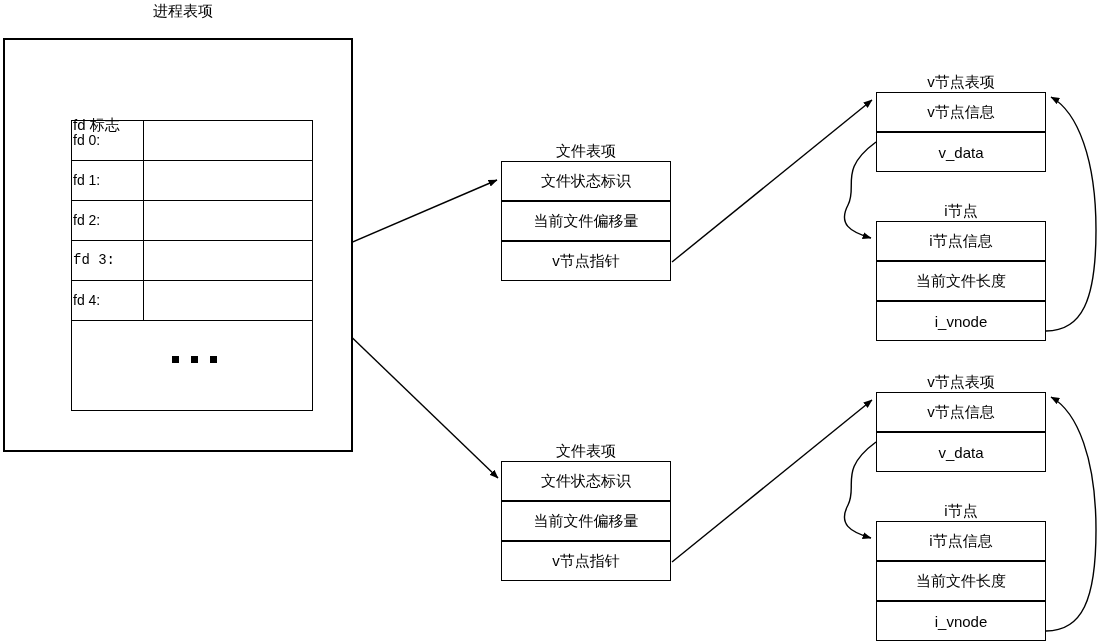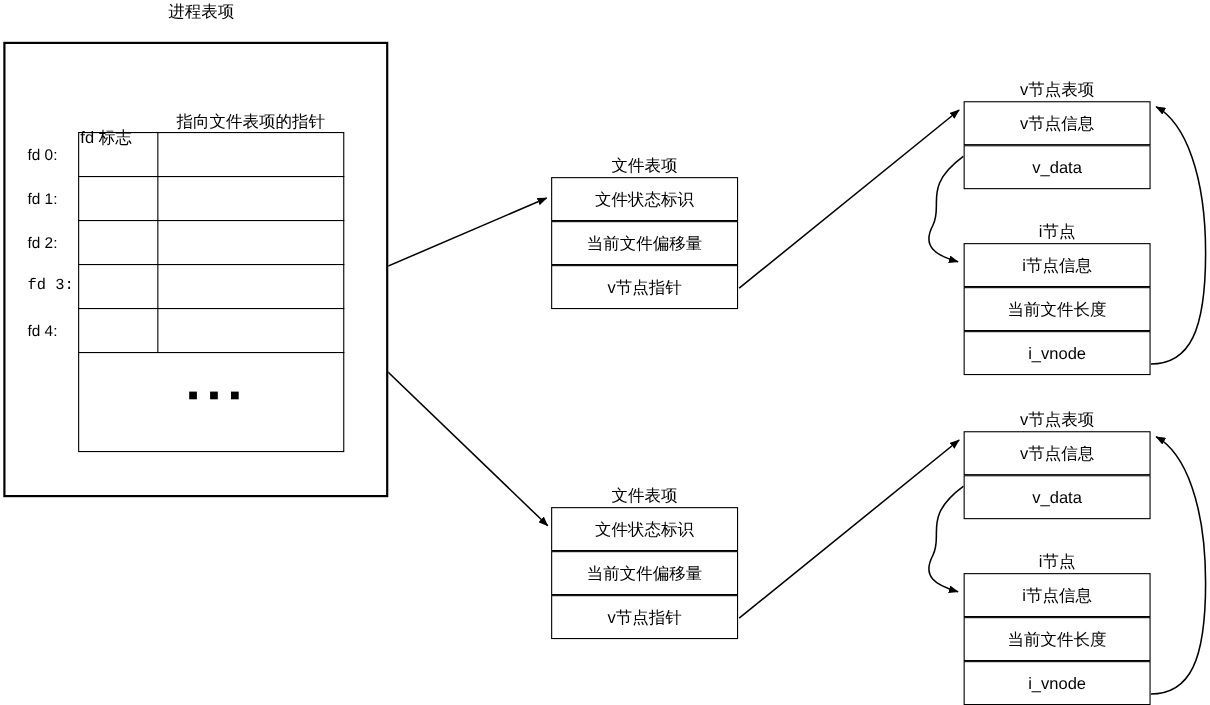--- a/index.html
+++ b/index.html
@@ -50,20 +50,21 @@
     font-size: 15px;
     color: #000000;
     white-space: nowrap;
   }
   .fdlabel {
     position: absolute;
     font-size: 14px;
     color: #000000;
     text-align: left;
     white-space: nowrap;
+    margin-left: 48px;
   }
   .colhdr {
     position: absolute;
     font-size: 15px;
     color: #000000;
     white-space: nowrap;
   }
   .dots {
     position: absolute;
     display: flex;
@@ -121,21 +122,20 @@
 
     <path d="M 1046 631 C 1082 631, 1096 600, 1096 530 C 1096 460, 1078 412, 1051 397" fill="none" stroke="#000000" stroke-width="1.4" marker-end="url(#arrowhead)"></path>
   </svg>
 
   <div class="caption" style="left:103px; top:2px; width:160px;">进程表项</div>
 
   <div class="outer-proc" style="left:3px; top:38px; width:350px; height:414px;"></div>
 
 
   <div class="colhdr" style="left:73px; top:116px; width:70px; text-align:left;">fd 标志</div>
-  <div class="colhdr" style="left:143px; top:101px; width:170px; text-align:center;">指向文件表项的指针</div>
 
   <div class="fdlabel" style="left:25px; top:132px;">fd 0:</div>
   <div class="fdlabel" style="left:25px; top:172px;">fd 1:</div>
   <div class="fdlabel" style="left:25px; top:212px;">fd 2:</div>
   <div class="fdlabel" style="left:25px; top:252px;font-family:Liberation Mono, monospace;">fd 3:</div>
   <div class="fdlabel" style="left:25px; top:292px;">fd 4:</div>
 
   <div class="fdtable-outline" style="left:71px; top:120px; width:242px; height:291px;"></div>
 
   <div class="hline" style="left:71px; top:160px; width:242px;"></div>

